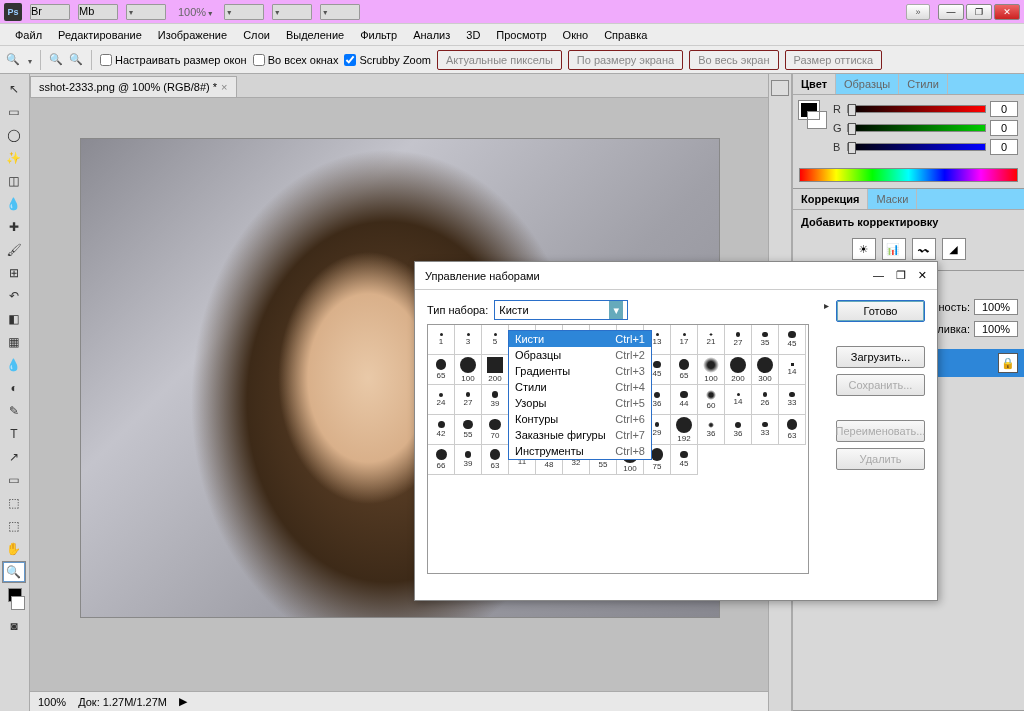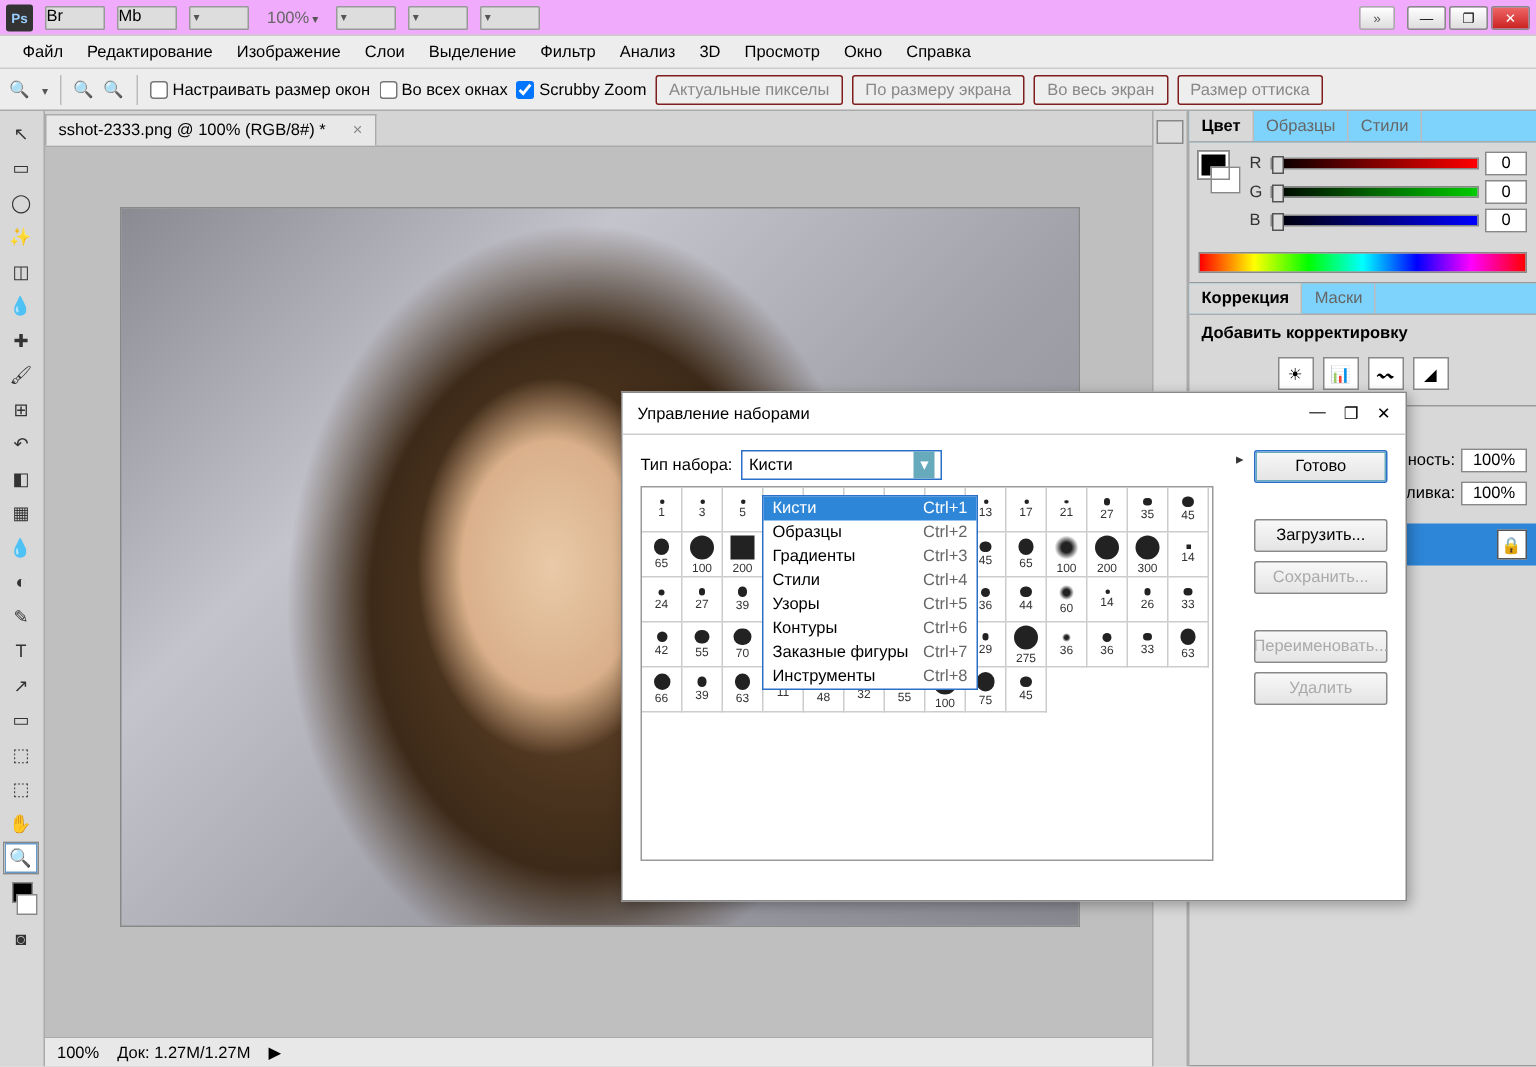--- a/index.html
+++ b/index.html
@@ -25,21 +25,21 @@
 .opt-btn { padding:3px 8px; background:#eee; border:1px solid #7f1d1d; color:#888; border-radius:2px; }
 .workspace { display:flex; height:calc(100% - 74px); }
 .toolbox { width:30px; background:#d8d8d8; border-right:1px solid #aaa; display:flex; flex-direction:column; padding:4px 2px; gap:1px; }
 .tool { width:24px; height:22px; background:#d8d8d8; border:1px solid transparent; display:flex; align-items:center; justify-content:center; font-size:12px; color:#333; cursor:default; }
 .tool.active { background:#fff; border-color:#888; box-shadow:inset 0 0 0 1px #69c; }
 .tool-swatch { display:flex; flex-direction:column; align-items:center; padding:4px 0; }
 .sw-fg { width:14px; height:14px; background:#000; border:1px solid #888; }
 .sw-bg { width:14px; height:14px; background:#fff; border:1px solid #888; margin-top:-6px; margin-left:6px; }
 .canvas-area { flex:1; background:#bfbfbf; display:flex; flex-direction:column; position:relative; }
 .doc-tab-bar { height:24px; background:#d4d4d4; border-bottom:1px solid #aaa; display:flex; }
-.doc-tab { background:#e8e8e8; border:1px solid #aaa; border-bottom:none; padding:4px 8px; display:flex; align-items:center; gap:18px; margin-top:2px; }
+.doc-tab { background:#e8e8e8; border:1px solid #aaa; border-bottom:none; padding:4px 8px; display:flex; align-items:center; gap:4px; margin-top:2px; }
 .doc-tab-close { color:#888; cursor:default; }
 .canvas-wrap { flex:1; display:flex; align-items:flex-start; justify-content:flex-start; padding:40px 0 0 50px; overflow:hidden; position:relative; }
 .photo { width:640px; height:480px; background:
   radial-gradient(ellipse 200px 280px at 45% 50%, #e9c9a8 0%, #d9b08a 30%, transparent 45%),
   radial-gradient(ellipse 280px 360px at 48% 55%, #6b4a2e 0%, #3d2a18 50%, transparent 70%),
   linear-gradient(135deg, #8a8a92 0%, #c4c4cc 30%, #a0a0a8 60%, #888890 100%);
   border:1px solid #888;
 }
 .status-bar { height:20px; background:#e8e8e8; border-top:1px solid #aaa; display:flex; align-items:center; padding:0 8px; gap:12px; }
 .panels { width:232px; background:#d8d8d8; border-left:1px solid #aaa; display:flex; flex-direction:column; }
@@ -501,21 +501,21 @@
             <div class="bcell">
               <div class="bshape sq" style="width: 15.8333px; height: 15.8333px;"></div>
               <div class="bnum">95</div>
             </div>
             <div class="bcell">
               <div class="bshape" style="width: 4.83333px; height: 4.83333px;"></div>
               <div class="bnum">29</div>
             </div>
             <div class="bcell">
               <div class="bshape" style="width: 16px; height: 16px;"></div>
-              <div class="bnum">275</div>
+              <div class="bnum">192</div>
             </div>
             <div class="bcell">
               <div class="bshape soft" style="width: 6px; height: 6px;"></div>
               <div class="bnum">36</div>
             </div>
             <div class="bcell">
               <div class="bshape" style="width: 6px; height: 6px;"></div>
               <div class="bnum">36</div>
             </div>
             <div class="bcell">

